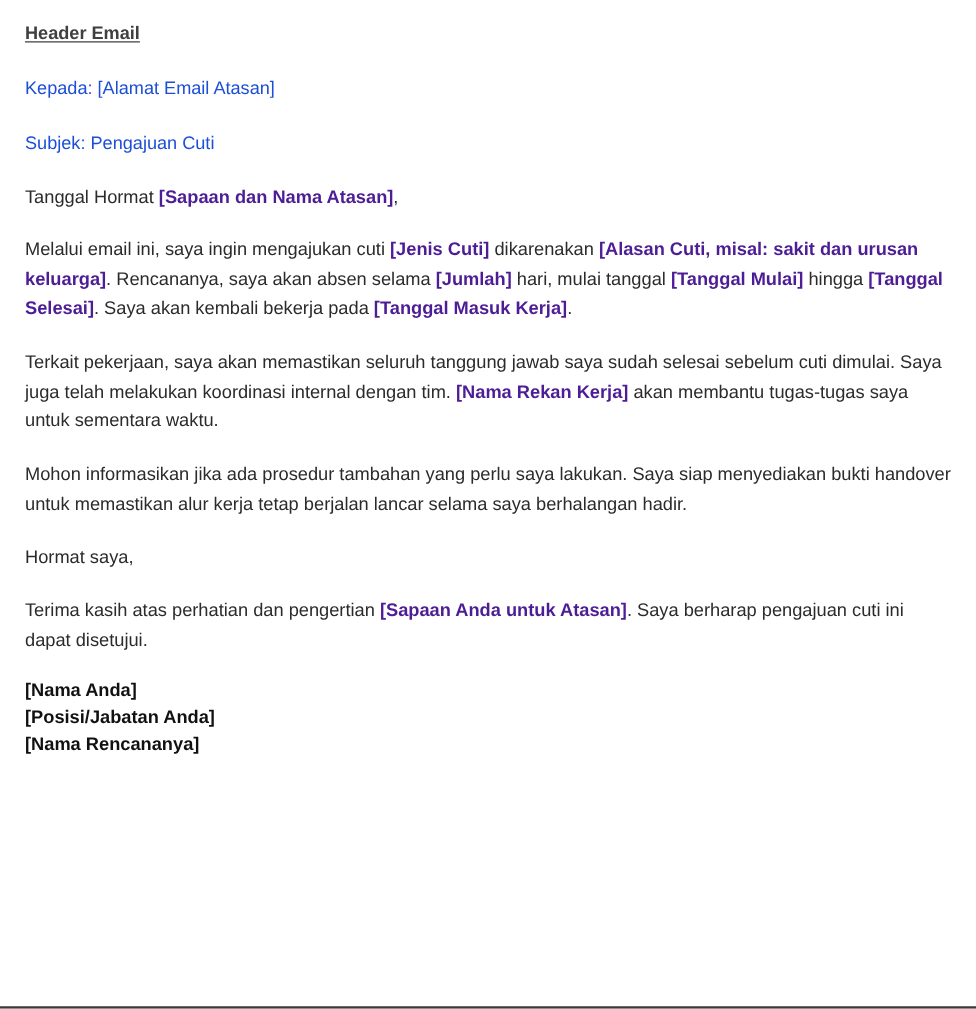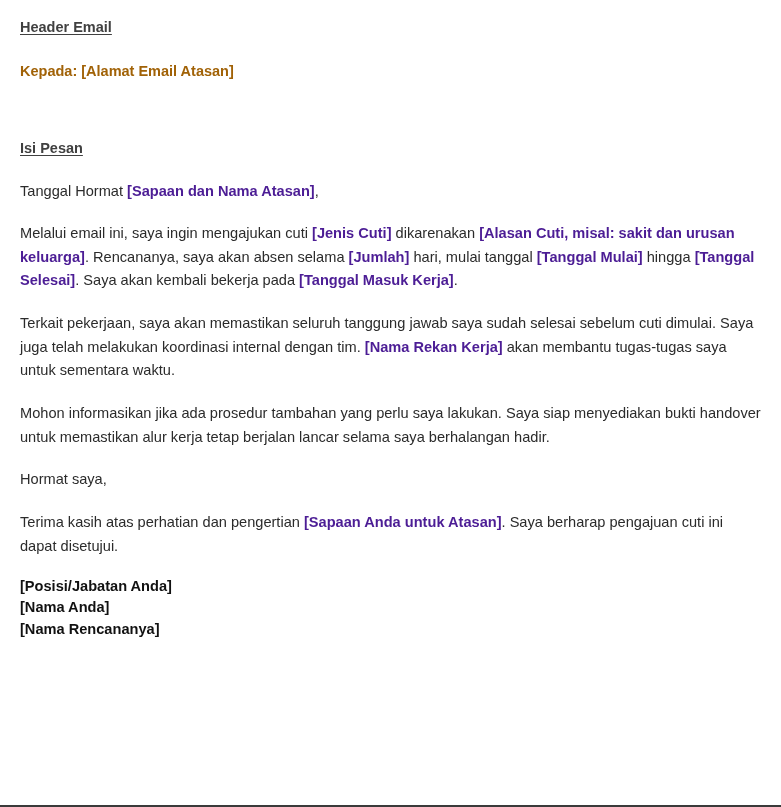--- a/index.html
+++ b/index.html
@@ -27,23 +27,23 @@
     color: #404040;
     text-decoration: underline;
     text-underline-offset: 2px;
     line-height: 1.3;
     margin: 0;
   }
   .heading-gap-top {
     margin-top: 58px;
   }
   .header-line {
-    font-weight: bold;
+    font-weight: normal;
     font-size: 14.5px;
-    color: #a16207;
+    color: #1d4ed8;
     line-height: 1.3;
     margin: 0;
     margin-top: 25px;
   }
   .para {
     font-size: 14.6px;
     line-height: 1.62;
     color: #2b2b2b;
     margin: 0;
     margin-top: 19px;
@@ -78,22 +78,22 @@
   }
 </style>
 </head>
 <body>
 
 <div class="doc">
 
   <p class="section-heading">Header Email</p>
 
   <p class="header-line">Kepada: [Alamat Email Atasan]</p>
+  <p class="header-line">Subjek: Pengajuan Cuti</p>
 
-  <p class="section-heading heading-gap-top">Isi Pesan</p>
 
   <p class="para tight">
     <span>Tanggal Hormat </span><b>[Sapaan dan Nama Atasan]</b><span>,</span>
   </p>
 
   <p class="para">
     <span>Melalui email ini, saya ingin mengajukan cuti </span><b>[Jenis Cuti]</b><span> dikarenakan </span><b>[Alasan Cuti, misal: sakit dan urusan keluarga]</b><span>. Rencananya, saya akan absen selama </span><b>[Jumlah]</b><span> hari, mulai tanggal </span><b>[Tanggal Mulai]</b><span> hingga </span><b>[Tanggal Selesai]</b><span>. Saya akan kembali bekerja pada </span><b>[Tanggal Masuk Kerja]</b><span>.</span>
   </p>
 
   <p class="para">
@@ -102,20 +102,20 @@
 
   <p class="para">Mohon informasikan jika ada prosedur tambahan yang perlu saya lakukan. Saya siap menyediakan bukti handover untuk memastikan alur kerja tetap berjalan lancar selama saya berhalangan hadir.</p>
 
   <p class="para">Hormat saya,</p>
 
   <p class="para">
     <span>Terima kasih atas perhatian dan pengertian </span><b>[Sapaan Anda untuk Atasan]</b><span>. Saya berharap pengajuan cuti ini dapat disetujui.</span>
   </p>
 
   <div class="sig">
+    <div>[Nama Anda]</div>
     <div>[Posisi/Jabatan Anda]</div>
-    <div>[Nama Anda]</div>
     <div>[Nama Rencananya]</div>
   </div>
 
 </div>
 
 <div class="bottom-rule"></div>
 
 </body></html>

